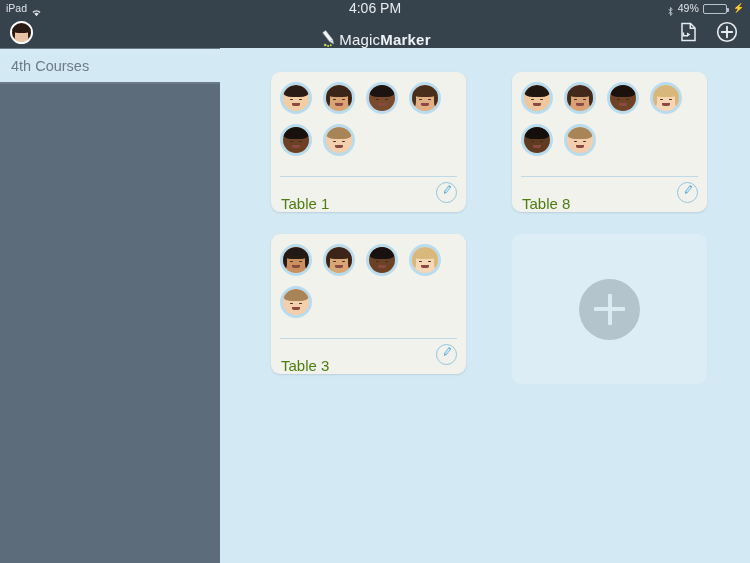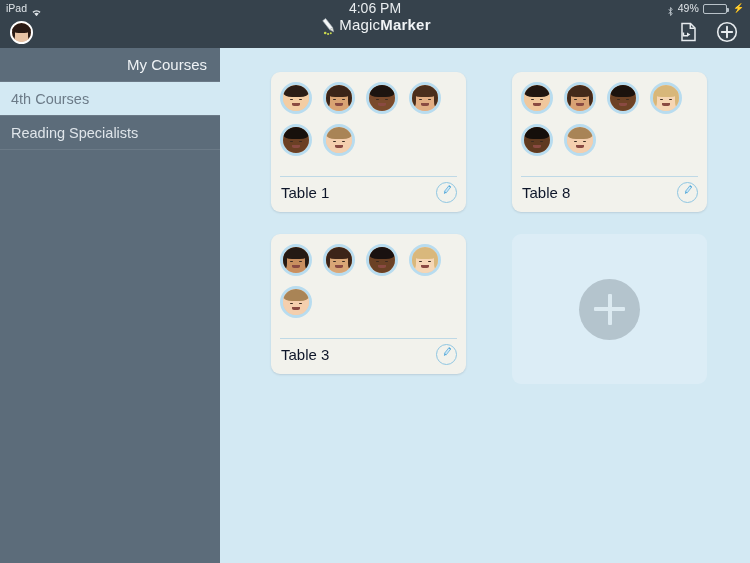--- a/index.html
+++ b/index.html
@@ -40,21 +40,21 @@
     background: #36424c;
   }
   .nav-avatar {
     position: absolute; left: 10px; top: 5px; width: 23px; height: 23px;
     border-radius: 50%; border: 2px solid #ffffff; overflow: hidden;
     background: #cfae98;
   }
   .nav-avatar .face { position:absolute; inset:0; }
   .nav-title {
     position: absolute; left: 0; right: 0; top: 0; height: 32px;
-    display: flex; align-items: flex-start; justify-content: center; 
+    display: flex; align-items: flex-end; justify-content: center; 
   }
   .nav-title-text { font-size: 15px; color: #f0f3f5; letter-spacing: .2px; }
   .nav-title-text .bold { font-weight: bold; }
   .marker-ico { width: 20px; height: 20px; display:block; }
   .nav-right { position: absolute; right: 12px; top: 0; height: 32px; display:flex; align-items:center; gap: 17px; }
   .icon-btn { width: 22px; height: 22px; display:block; cursor: pointer; }
 
   
   .sidebar {
     position: absolute; left: 0; top: 48px; width: 220px; height: 515px;
@@ -93,22 +93,22 @@
     width: 32px; height: 32px; border-radius: 50%;
     border: 3px solid #b8dcef; overflow: hidden; position: relative;
     background: #e8c9ad;
   }
   .avatar .face { position: absolute; inset: 0; }
   .card-divider {
     position: absolute; left: 9px; right: 9px; top: 104px;
     height: 1px; background: #bfd9e6;
   }
   .card-label {
-    position: absolute; left: 10px; top: 112px;
-    font-size: 15px; color: #0f172a;
+    position: absolute; left: 10px; top: 123px;
+    font-size: 15px; color: #4d7c0f;
   }
   .edit-btn {
     position: absolute; right: 9px; top: 110px;
     width: 21px; height: 21px; border-radius: 50%;
     border: 1px solid #8fc6e2; cursor: pointer;
     display: flex; align-items: center; justify-content: center;
   }
   .card.add-card {
     background: #dcedf6; box-shadow: none;
     height: 150px;
@@ -204,29 +204,25 @@
       <span class="icon-btn">
         <svg viewBox="0 0 22 22" width="22" height="22">
           <circle cx="11" cy="11" r="9.3" fill="none" stroke="#e7ebee" stroke-width="1.6"></circle>
           <path d="M11 5.8 V16.2 M5.8 11 H16.2" stroke="#e7ebee" stroke-width="1.9" stroke-linecap="round"></path>
         </svg>
       </span>
     </div>
   </div>
 
   <div class="sidebar">
-    <div class="sidebar-header">My Courses</div>
     <div class="sidebar-sep"></div>
     <div class="sidebar-item selected">
       <span>4th Courses</span>
     </div>
     <div class="sidebar-sep"></div>
-    <div class="sidebar-item">
-      <span>Reading Specialists</span>
-    </div>
     <div class="sidebar-sep"></div>
   </div>
 
   <div class="content">
     <div class="grid" id="tables-grid">
         <div class="card">
           <div class="avatars">
             <div class="avatar" style="border-color: rgb(184, 220, 239);">
               <span class="face">
                 <span class="f-bg" style="background:#f3cda4"></span>

